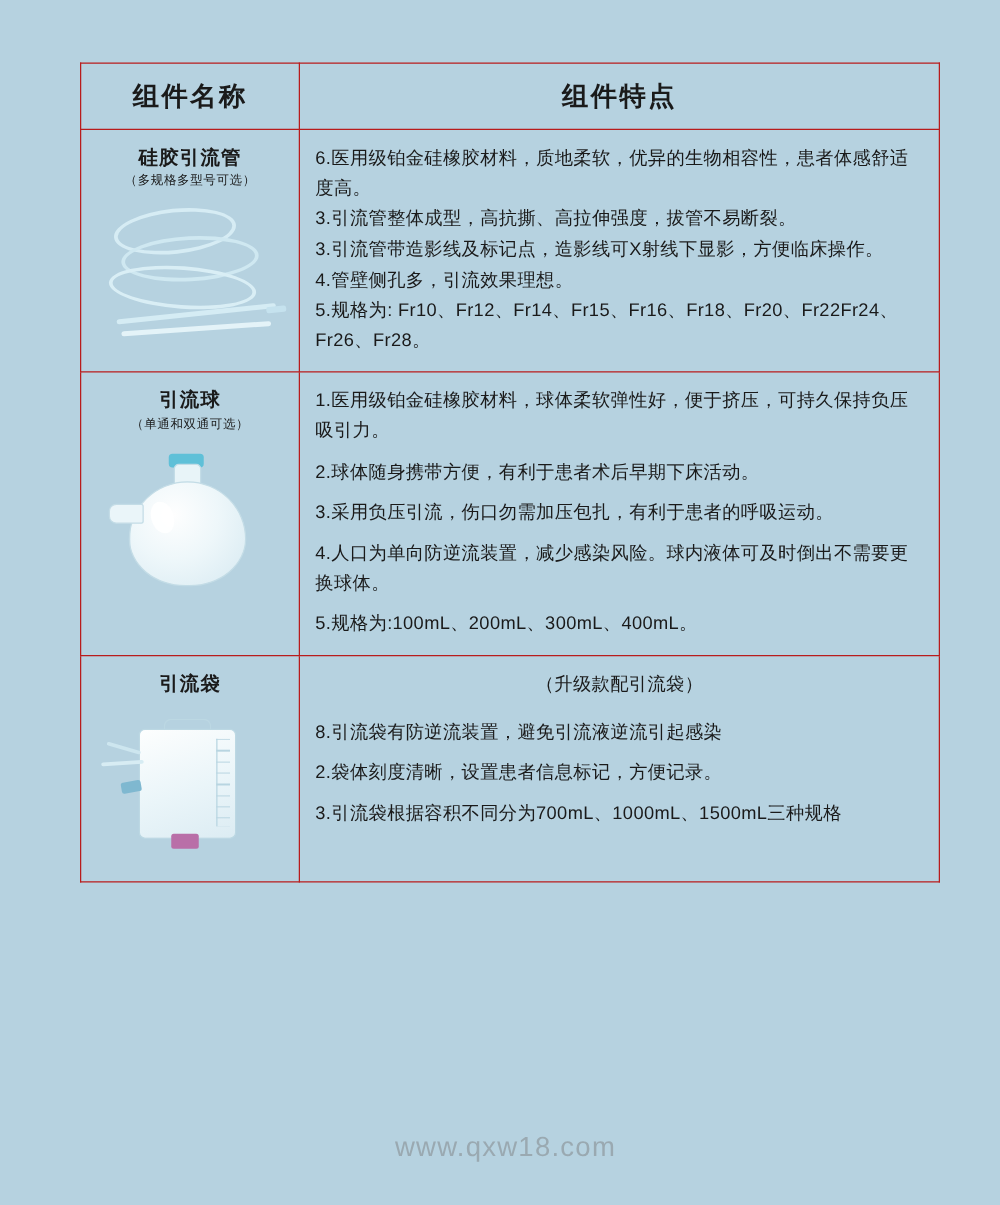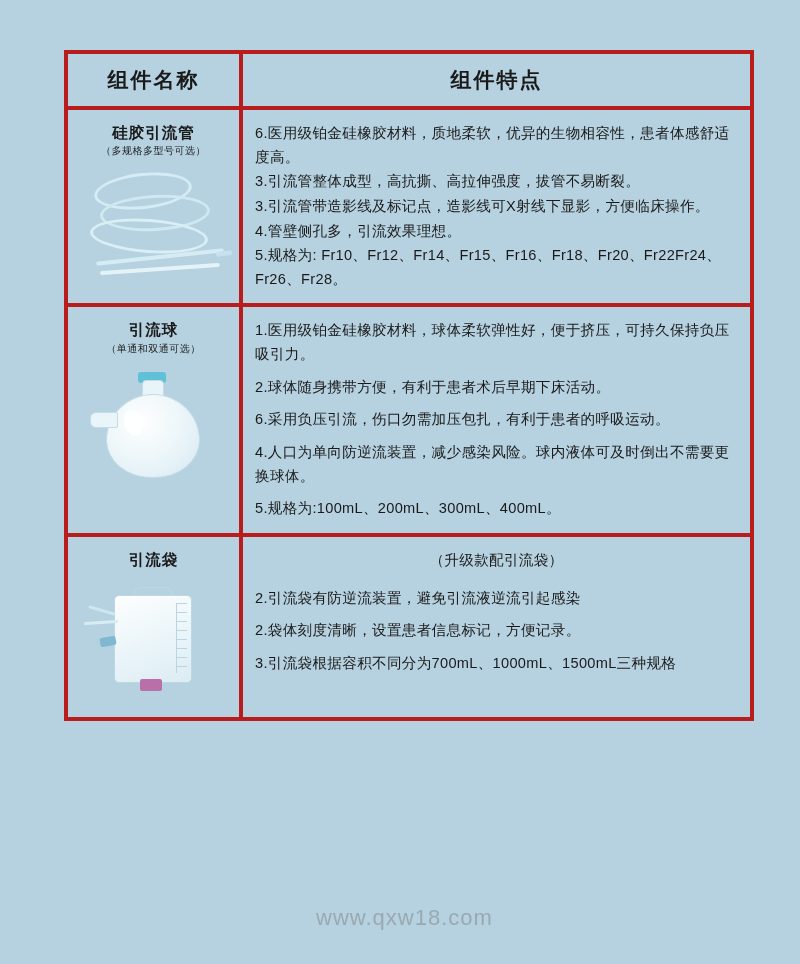--- a/index.html
+++ b/index.html
@@ -23,21 +23,21 @@
   }
   .spec-table {
     position: absolute;
     left: 64px;
     top: 50px;
     width: 688px;
     border-collapse: collapse;
     table-layout: fixed;
   }
   .spec-table td, .spec-table th {
-    border: 4px solid #b91c1c;
+    border: 1px solid #b91c1c;
     vertical-align: top;
     padding: 12px;
   }
   .col-name { width: 175px; }
   .col-feat { width: 511px; }
 
   .hdr-cell {
     text-align: center;
     font-size: 21px;
     font-weight: bold;
@@ -328,42 +328,42 @@
             <span class="bulb-cap"></span>
             <span class="bulb-neck"></span>
             <span class="bulb-body"></span>
             <span class="bulb-port"></span>
             <span class="bulb-shine"></span>
           </div>
         </td>
         <td class="feat-cell feat-loose">
           <p>1.医用级铂金硅橡胶材料，球体柔软弹性好，便于挤压，可持久保持负压吸引力。</p>
           <p>2.球体随身携带方便，有利于患者术后早期下床活动。</p>
-          <p>6.采用负压引流，伤口勿需加压包扎，有利于患者的呼吸运动。</p>
+          <p>3.采用负压引流，伤口勿需加压包扎，有利于患者的呼吸运动。</p>
           <p>4.人口为单向防逆流装置，减少感染风险。球内液体可及时倒出不需要更换球体。</p>
           <p>5.规格为:100mL、200mL、300mL、400mL。</p>
         </td>
       </tr>
 
       <tr>
         <td class="name-cell">
           <div class="name-title">引流袋</div>
           <div class="img-box img-bag">
             <span class="bag-hanger"></span>
             <span class="bag-body"></span>
             <span class="bag-scale"></span>
             <span class="bag-tube"></span>
             <span class="bag-tube2"></span>
             <span class="bag-clamp"></span>
             <span class="bag-outlet"></span>
           </div>
         </td>
         <td class="feat-cell feat-loose">
           <p class="feat-note">（升级款配引流袋）</p>
-          <p>2.引流袋有防逆流装置，避免引流液逆流引起感染</p>
+          <p>8.引流袋有防逆流装置，避免引流液逆流引起感染</p>
           <p>2.袋体刻度清晰，设置患者信息标记，方便记录。</p>
           <p>3.引流袋根据容积不同分为700mL、1000mL、1500mL三种规格</p>
         </td>
       </tr>
 
     </tbody>
   </table>
 
 
   <div class="watermark">www.qxw18.com</div>

